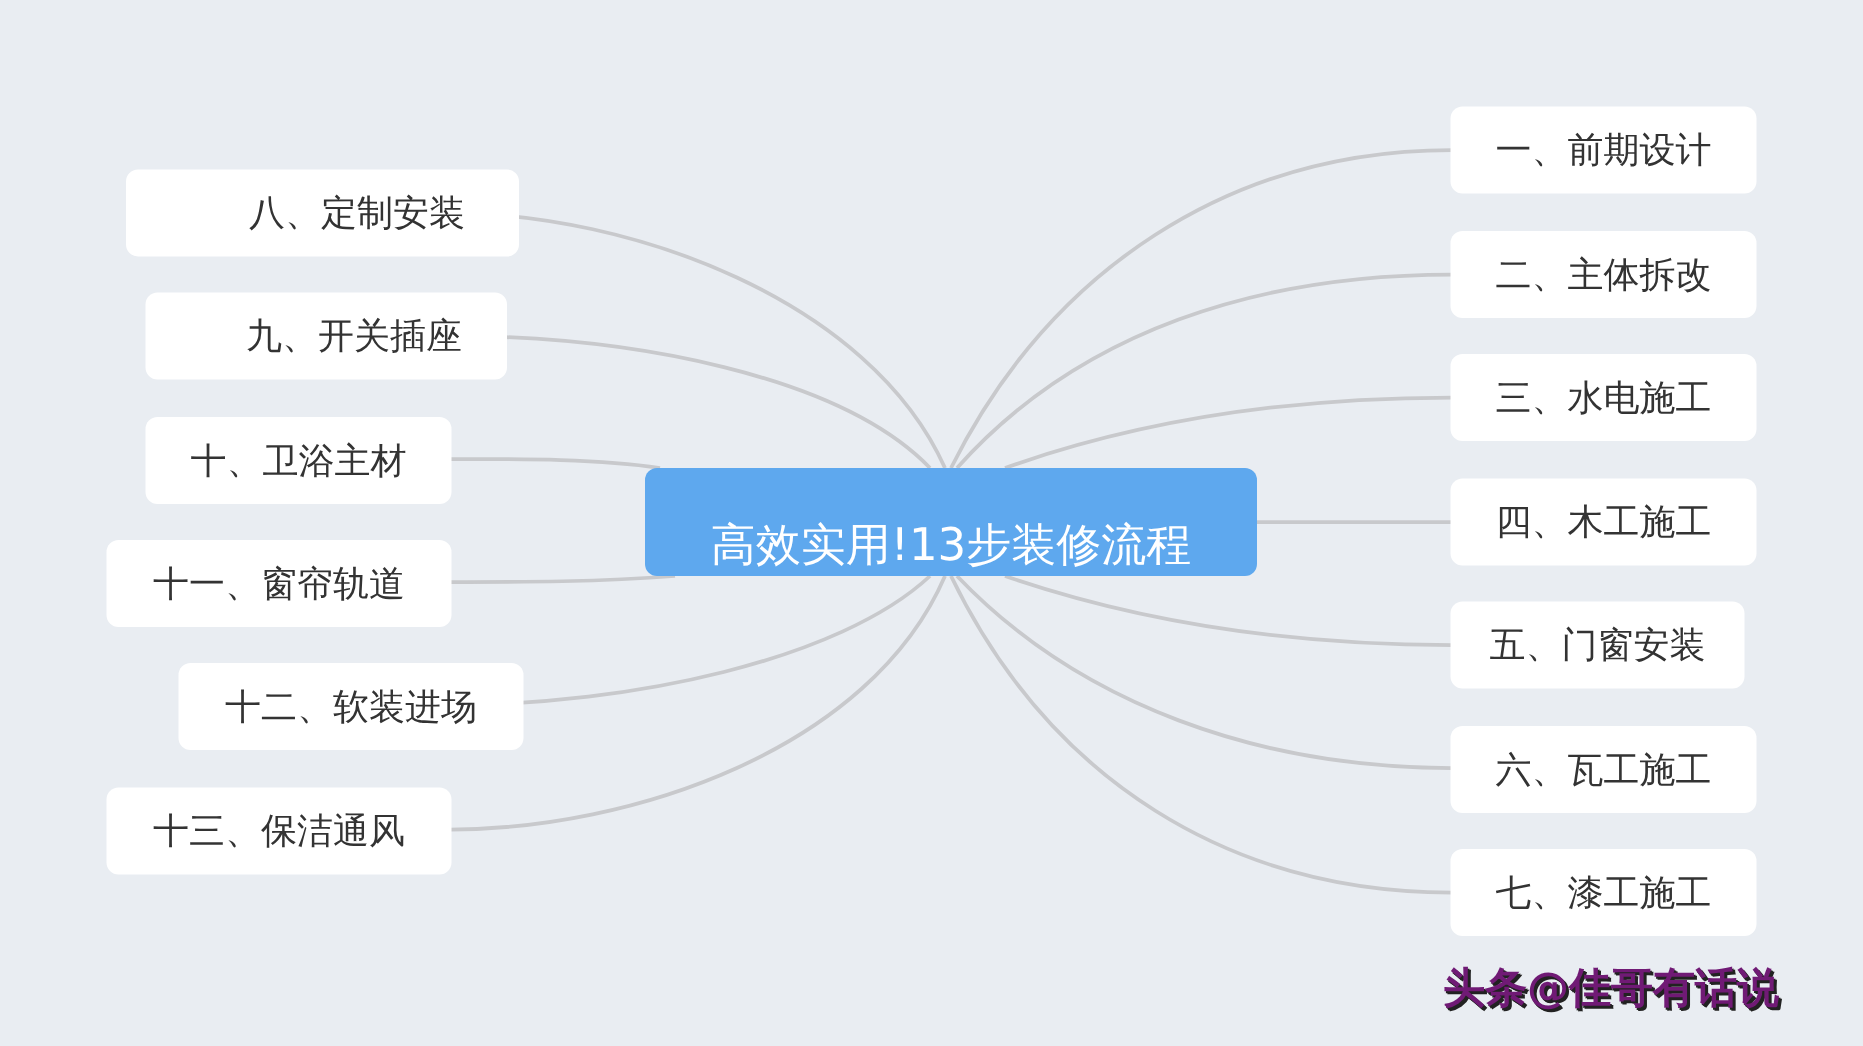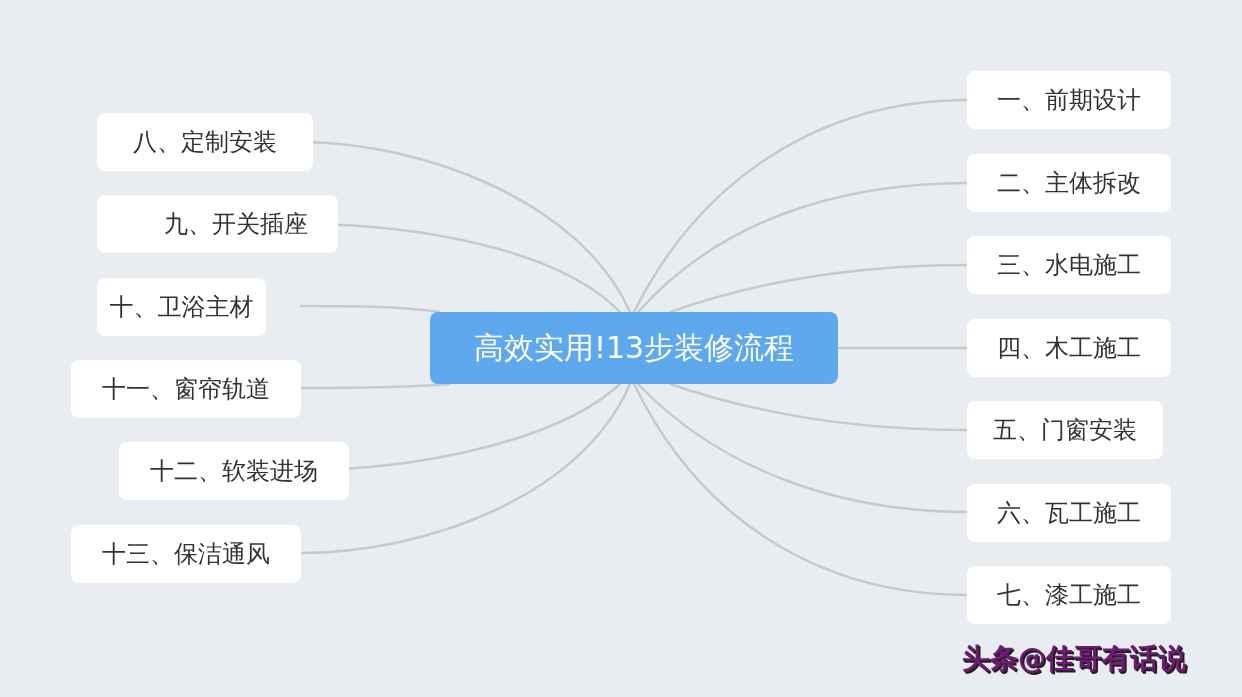--- a/index.html
+++ b/index.html
@@ -2,21 +2,21 @@
 <html><head>
 <meta charset="utf-8">
 <style>
   html, body { margin:0; padding:0; }
   body { width:1242px; height:697px; background:#e9edf2; position:relative; overflow:hidden;
          font-family:"DejaVu Sans", sans-serif; }
   svg.links { position:absolute; left:0; top:0; }
   .node { position:absolute; background:#ffffff; border-radius:8px; color:#333;
           font-size:24px; display:flex; align-items:center; justify-content:center; height:58px; }
   .root { position:absolute; left:430px; top:312px; width:408px; height:72px; background:#5ea8ee;
-          border-radius:8px; color:#fff; font-size:30px; display:flex; align-items:center; justify-content:center; }
+          border-radius:8px; color:#fff; font-size:30px; display:flex; align-items:flex-end; justify-content:center; }
   .wm { position:absolute; left:962px; top:640px; font-size:28px; color:#701a75; font-weight:bold;
         text-shadow: 1px 1px 0 #222, 2px 2px 0 #222; }
 </style>
 </head>
 <body>
 
 <svg class="links" width="1242" height="697">
   <g fill="none" stroke="#c8c9cc" stroke-width="2.5">
     <path d="M634 312 C 700 180, 820 100, 968 100"></path>
     <path d="M638 312 C 720 220, 840 183, 968 183"></path>
@@ -53,27 +53,27 @@
 <div class="node" style="left:967px;top:401px;width:196px;">
     <span>五、门窗安装</span>
   </div>
 <div class="node" style="left:967px;top:484px;width:204px;">
     <span>六、瓦工施工</span>
   </div>
 <div class="node" style="left:967px;top:566px;width:204px;">
     <span>七、漆工施工</span>
   </div>
 
-<div class="node" style="left:97px;top:113px;width:216px;">
+<div class="node" style="left:84px;top:113px;width:216px;padding-left:46px;">
     <span>八、定制安装</span>
   </div>
 <div class="node" style="left:97px;top:195px;width:204px;padding-left:37px;">
     <span>九、开关插座</span>
   </div>
-<div class="node" style="left:97px;top:278px;width:169px;">
+<div class="node" style="left:97px;top:278px;width:204px;">
     <span>十、卫浴主材</span>
   </div>
 <div class="node" style="left:71px;top:360px;width:230px;">
     <span>十一、窗帘轨道</span>
   </div>
 <div class="node" style="left:71px;top:442px;width:230px;margin-left:48px;">
     <span>十二、软装进场</span>
   </div>
 <div class="node" style="left:71px;top:525px;width:230px;">
     <span>十三、保洁通风</span>

